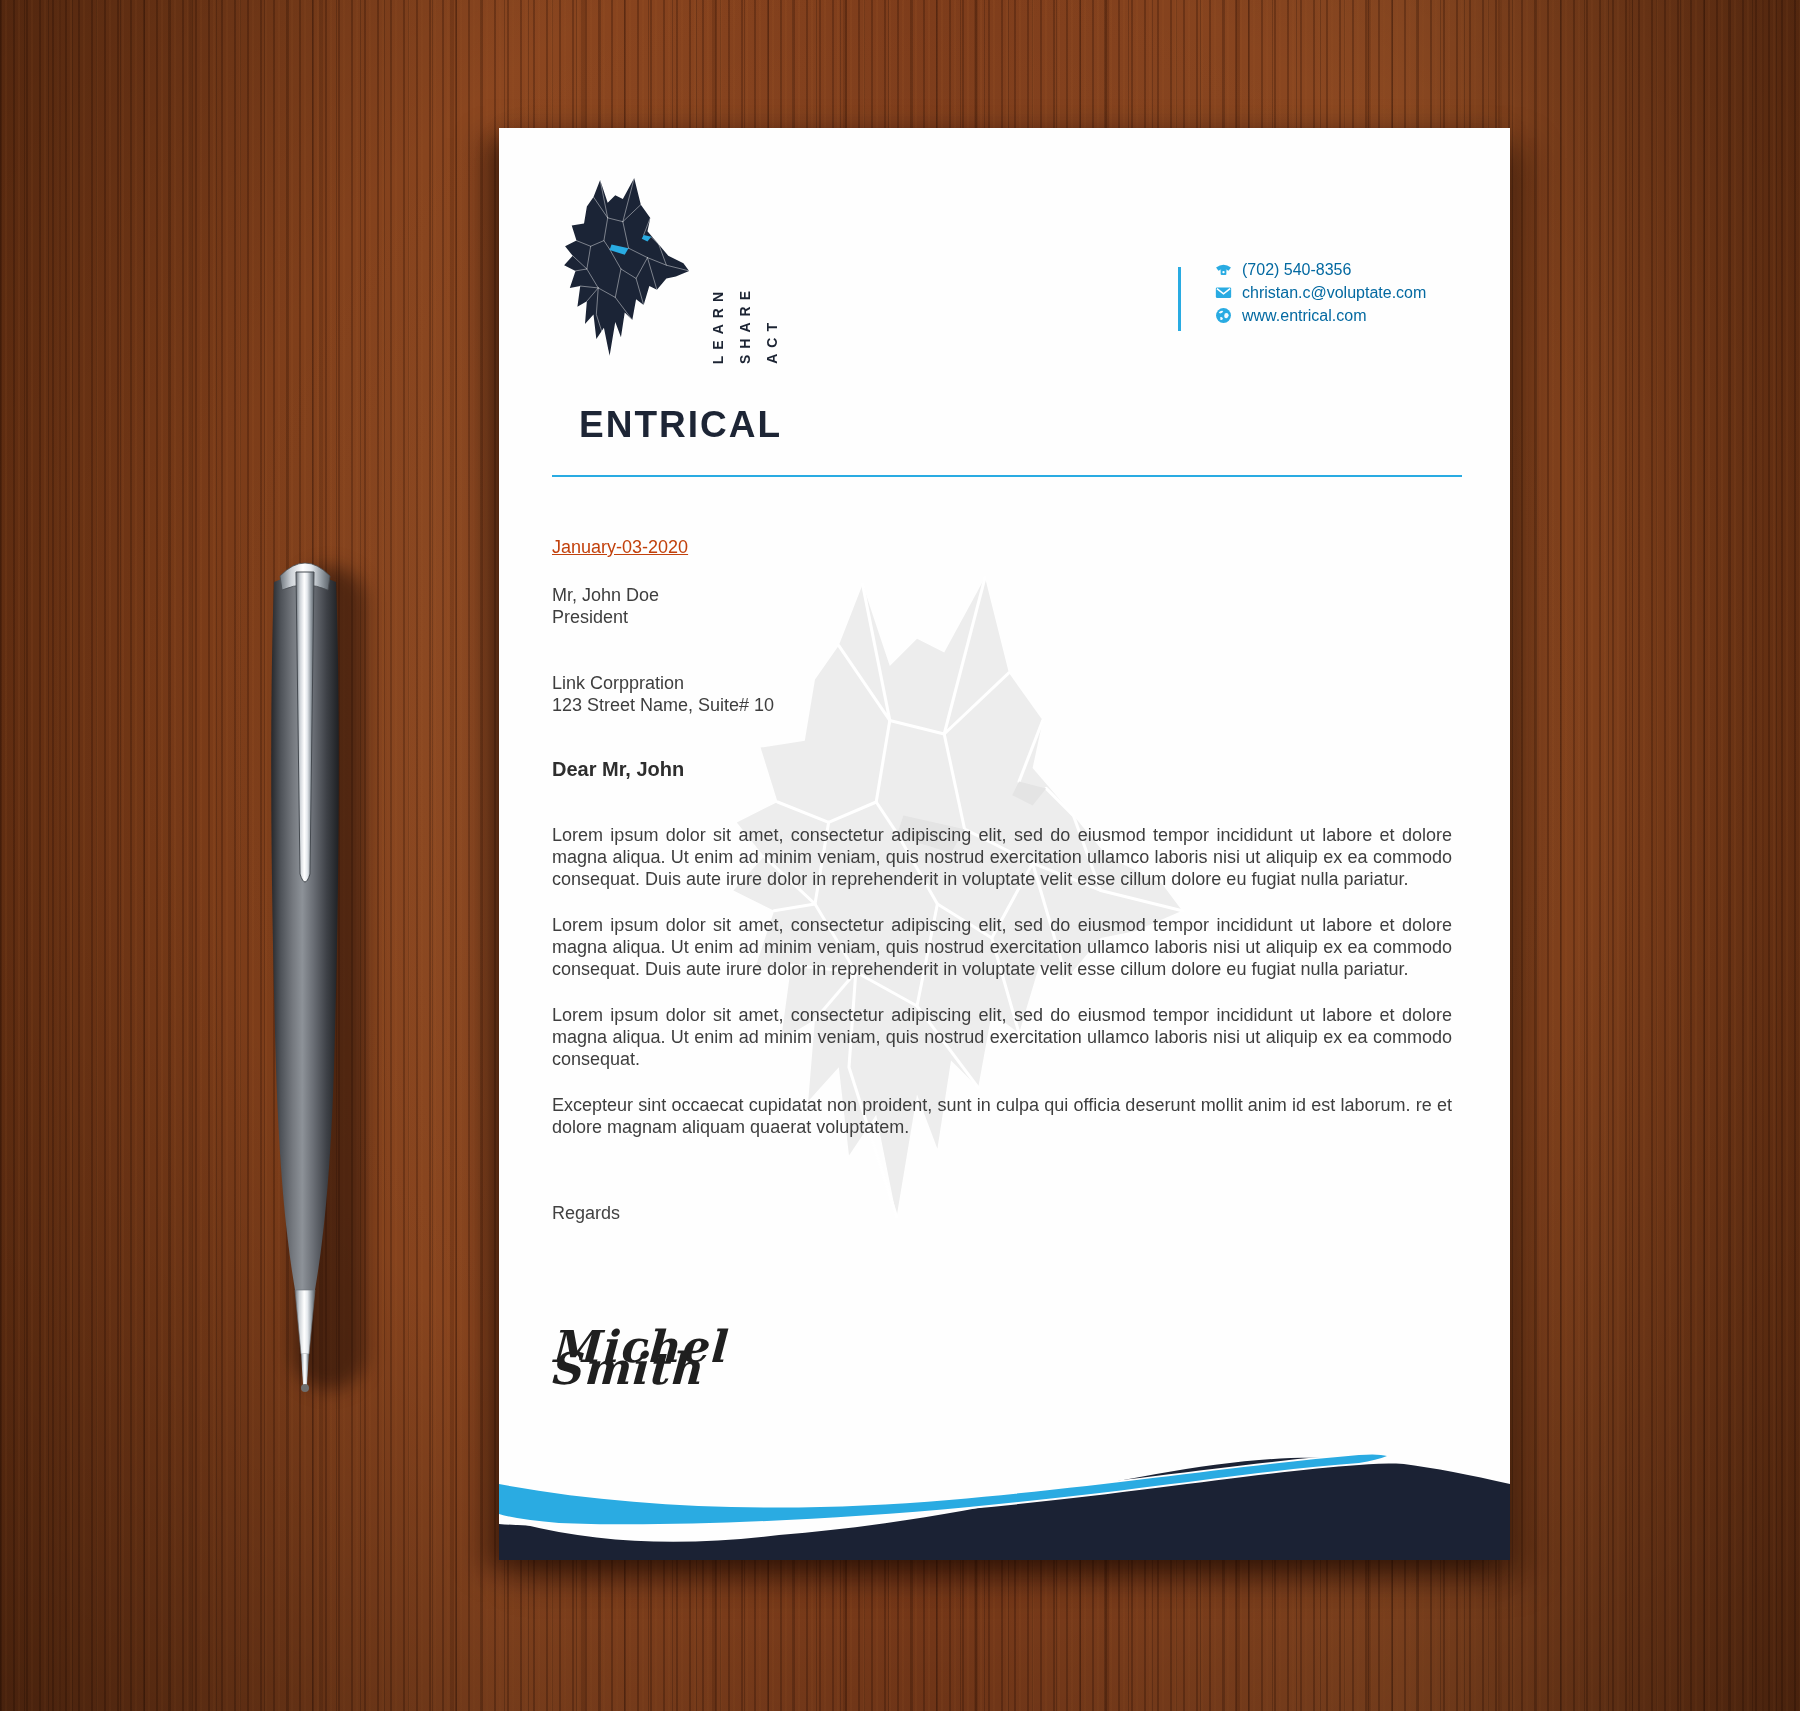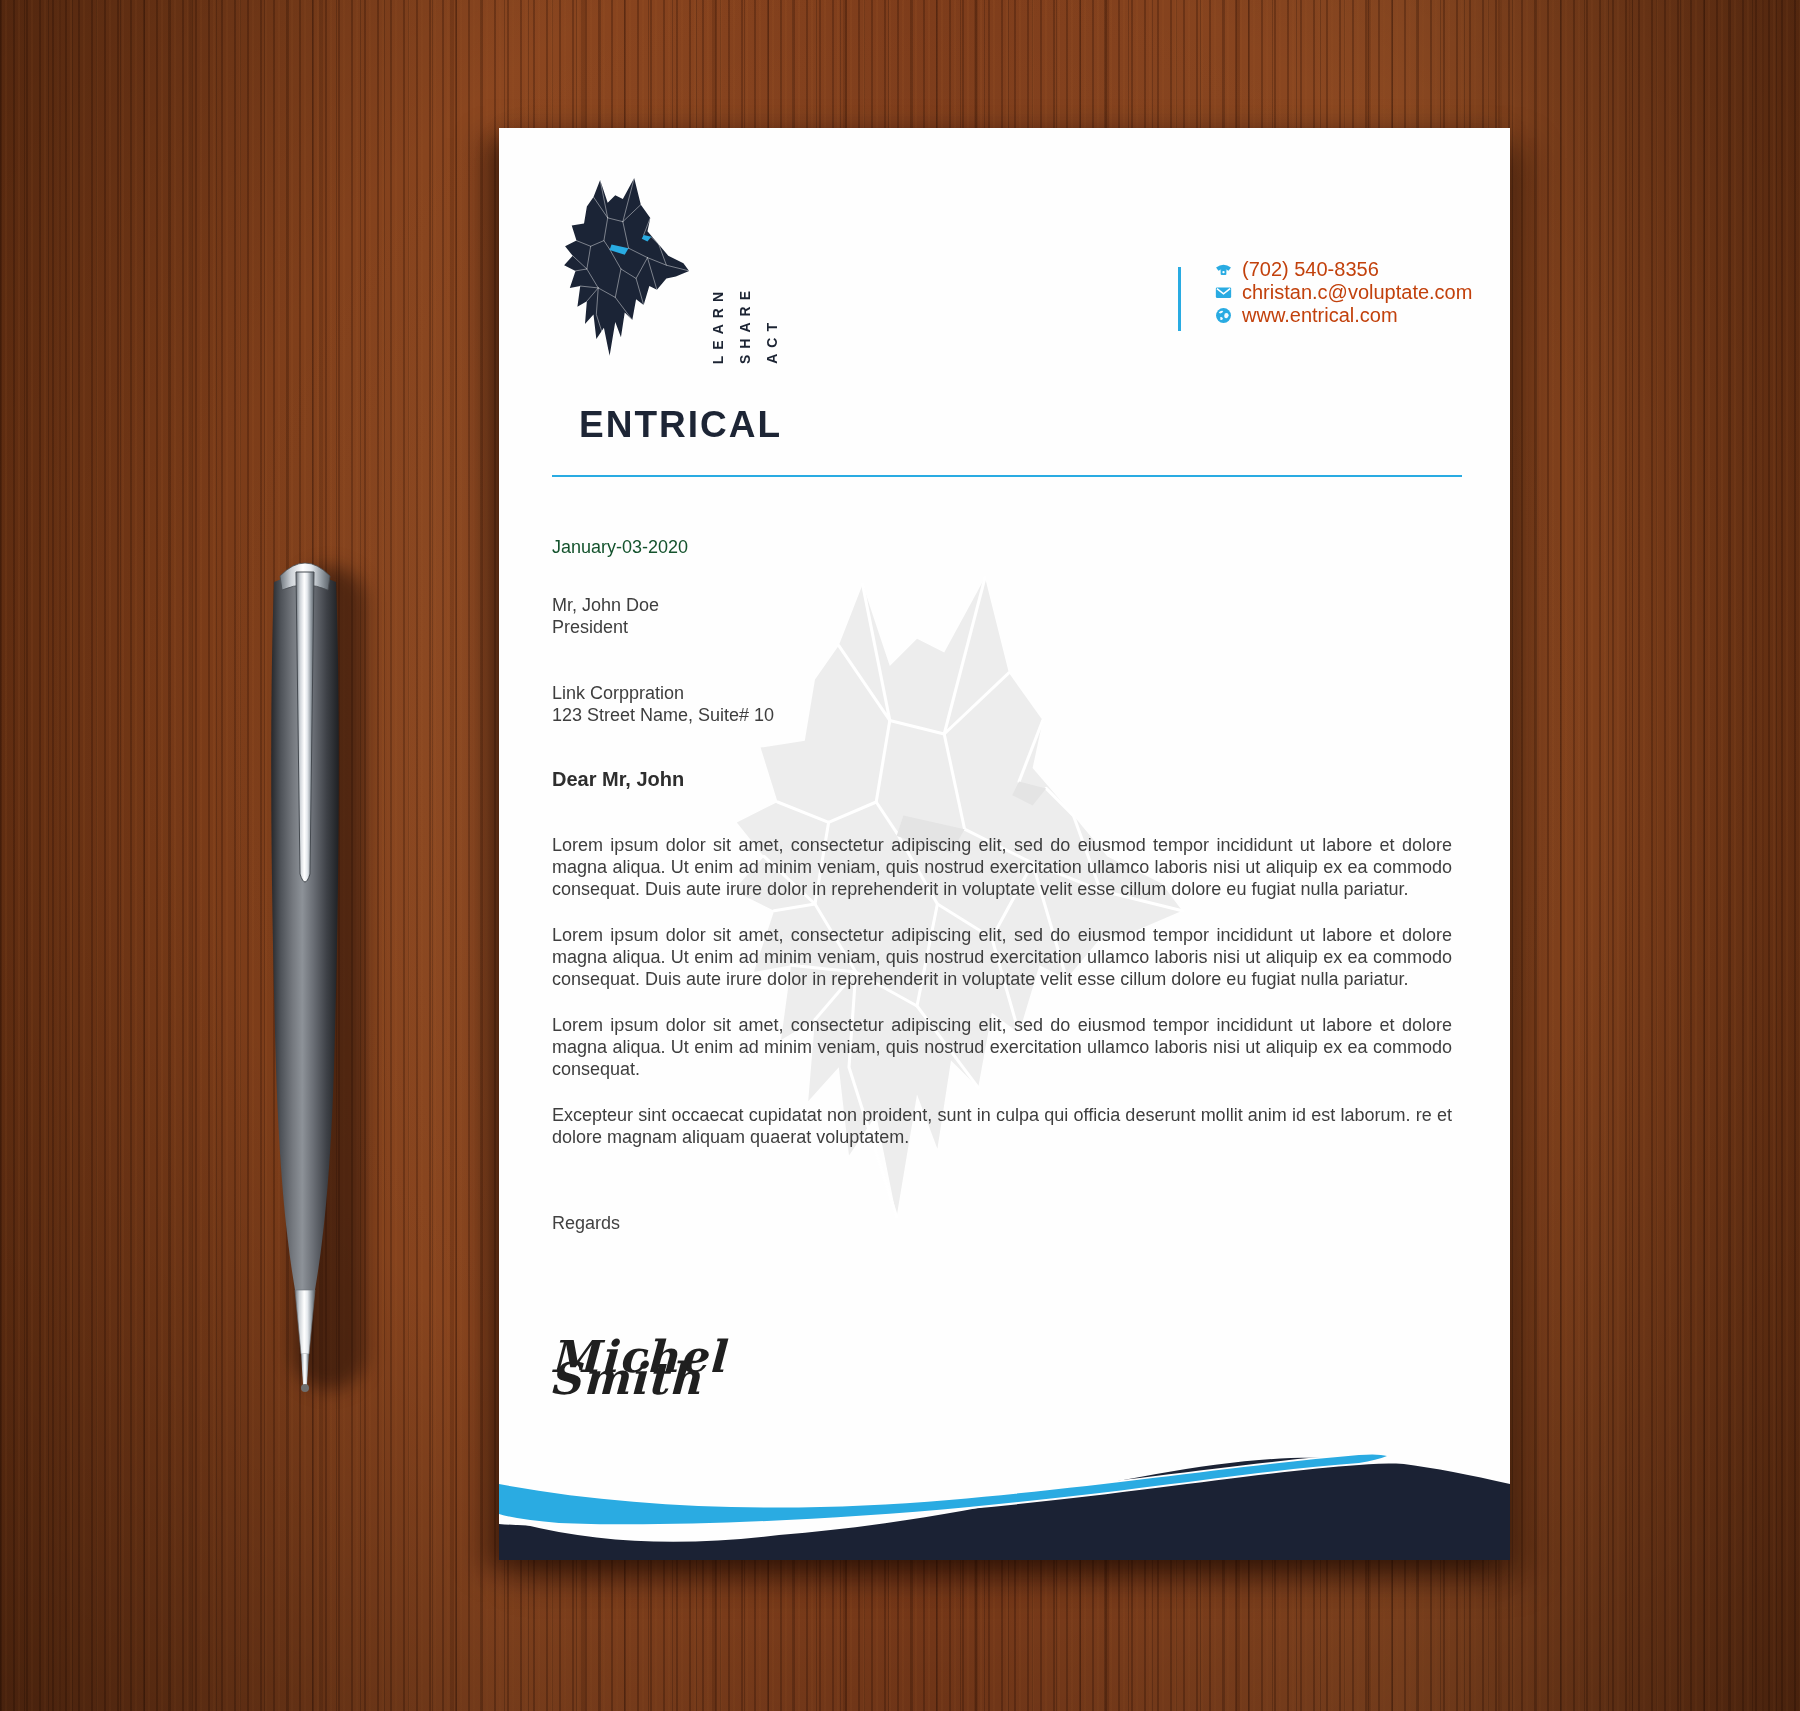--- a/index.html
+++ b/index.html
@@ -39,29 +39,29 @@
     font-size:14px; font-weight:bold; letter-spacing:6px; color:#1c2433;
   }
   .company-name {
     position:absolute; left:80px; top:276px; width:220px;
     font-size:37px; font-weight:800; letter-spacing:2px; color:#1d2535;
   }
   .contact-rule { position:absolute; left:679px; top:139px; width:3px; height:64px; background:#29abe2; }
   .contact { position:absolute; left:716px; top:133px; display:flex; flex-direction:column; gap:6px; }
   .contact .row { display:flex; align-items:center; gap:10px; height:17px; }
   .contact .row svg { width:17px; height:17px; flex:0 0 auto; }
-  .contact .row .txt { font-size:20px; color:#c2410c; white-space:nowrap; }
+  .contact .row .txt { font-size:16px; color:#0369a1; white-space:nowrap; }
   .header-divider { position:absolute; left:53px; top:347px; width:910px; height:2px; background:#29abe2; }
 
   
   .watermark-wolf { position:absolute; left:180px; top:436px; width:510px; height:680px; color:#ededed; --line:#ffffff; --eye:#e4e4e4; }
 
   
   .letter { position:absolute; left:53px; top:408px; width:900px; color:#3e3e3e; font-size:18px; line-height:22px; }
-  .letter .date { margin-bottom:36px; color:#14532d; }
+  .letter .date { margin-bottom:26px; color:#c2410c;text-decoration:underline; }
   .letter .blk1 { margin-bottom:44px; }
   .letter .blk2 { margin-bottom:40px; }
   .letter .salutation { font-size:20px; line-height:26px; font-weight:700; color:#2e2e2e; margin-bottom:42px; }
   .letter p.para { text-align:justify; margin-bottom:24px; }
   .letter .closing { margin-top:64px; color:#424242; }
   .letter .signature {
     margin-top:112px; font-family:"DejaVu Serif", serif; font-style:italic; font-weight:bold;
     font-size:44px; color:#1f1f1f; letter-spacing:1px; transform:skewX(-4deg); transform-origin:left bottom; width:300px;
   }
 

